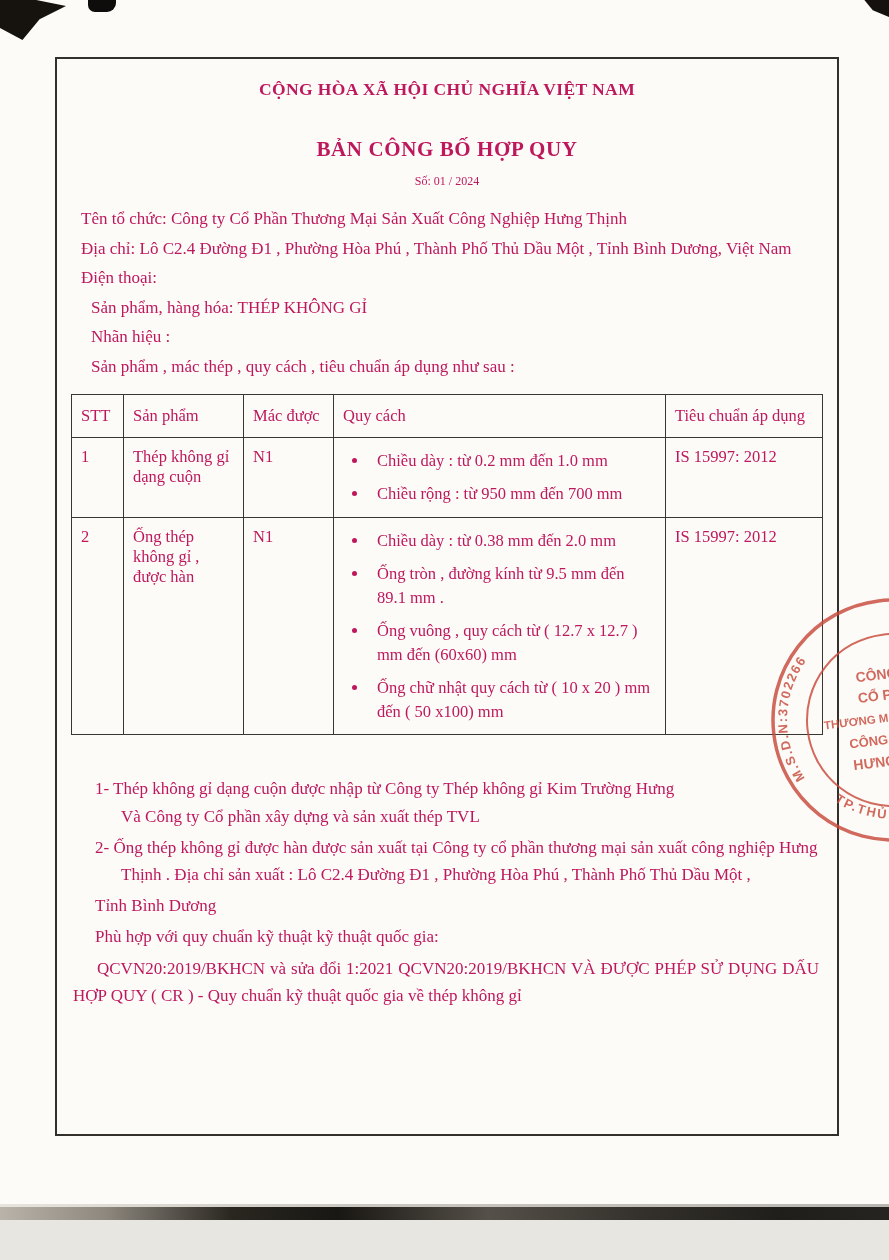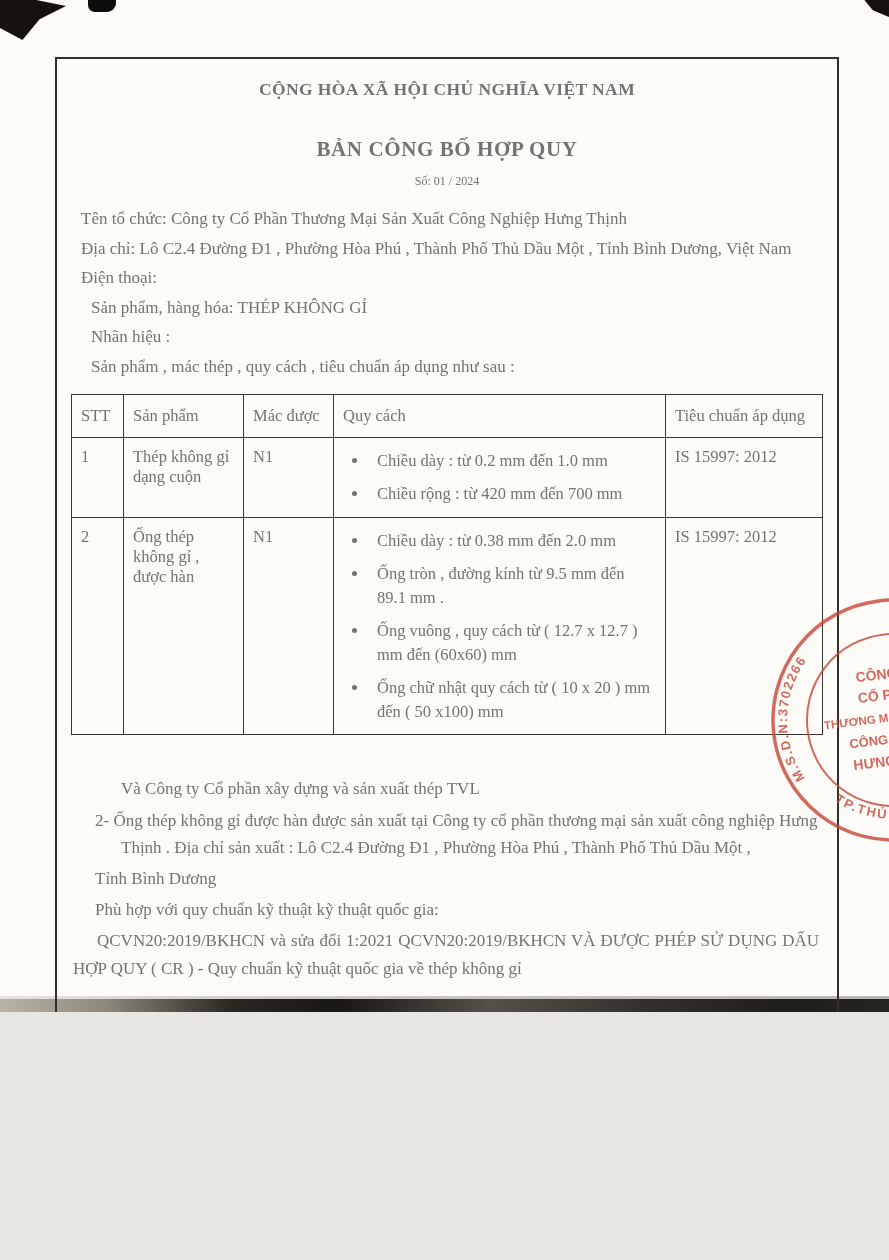--- a/index.html
+++ b/index.html
@@ -1,23 +1,23 @@
 <!DOCTYPE html>
 <html><head>
 <meta charset="utf-8">
 <style>
   * { margin:0; padding:0; box-sizing:border-box; }
   html,body { background:#e8e6e1; }
   .page {
     position:relative;
-    width:889px; height:1012px;
+    width:889px; height:1220px;
     background:#fcfbf8;
     overflow:hidden;
     font-family:"Liberation Serif", serif;
-    color:#737373;
+    color:#be185d;
   }
 
   
   .artifact { position:absolute; background:#16130f; }
   .art-tl { left:0; top:0; width:66px; height:40px;
     clip-path:polygon(0 0, 55% 0, 100% 15%, 60% 48%, 34% 100%, 0 70%); }
   .art-t2 { left:88px; top:0; width:28px; height:12px; border-radius:0 0 9px 7px; background:#0f0d0b; }
   .art-tr { right:0; top:0; width:28px; height:17px;
     clip-path:polygon(12% 0, 100% 0, 100% 100%, 42% 60%); background:#14110e; }
   .bottom-band { position:absolute; left:0; bottom:0; width:100%; height:13px;
@@ -121,21 +121,21 @@
         </tr>
       </thead>
       <tbody>
         <tr>
           <td class="cell-stt">1</td>
           <td>Thép không gỉ dạng cuộn</td>
           <td class="cell-grade">N1</td>
           <td>
             <ul class="specs">
               <li>Chiều dày : từ 0.2 mm đến 1.0 mm</li>
-              <li>Chiều rộng : từ 420 mm đến 700 mm</li>
+              <li>Chiều rộng : từ 950 mm đến 700 mm</li>
             </ul>
           </td>
           <td>IS 15997: 2012</td>
         </tr>
         <tr>
           <td class="cell-stt">2</td>
           <td>Ống thép không gỉ , được hàn</td>
           <td class="cell-grade">N1</td>
           <td>
             <ul class="specs">
@@ -144,21 +144,21 @@
               <li>Ống vuông , quy cách từ ( 12.7 x 12.7 ) mm đến (60x60) mm</li>
               <li>Ống chữ nhật quy cách từ ( 10 x 20 ) mm đến ( 50 x100) mm</li>
             </ul>
           </td>
           <td>IS 15997: 2012</td>
         </tr>
       </tbody>
     </table>
 
     <div class="notes">
-      <p class="hang"><span class="cont">Và Công ty Cổ phần xây dựng và sản xuất thép TVL</span></p>
+      <p class="hang"><span>1- Thép không gỉ dạng cuộn được nhập từ Công ty Thép không gỉ Kim Trường Hưng</span><span class="cont">Và Công ty Cổ phần xây dựng và sản xuất thép TVL</span></p>
       <p class="hang">2- Ống thép không gỉ được hàn được sản xuất tại Công ty cổ phần thương mại sản xuất công nghiệp Hưng Thịnh . Địa chỉ sản xuất : Lô C2.4 Đường Đ1 , Phường Hòa Phú , Thành Phố Thủ Dầu Một ,</p>
       <p>Tỉnh Bình Dương</p>
       <p>Phù hợp với quy chuẩn kỹ thuật kỹ thuật quốc gia:</p>
       <p class="reg-para">QCVN20:2019/BKHCN và sửa đổi 1:2021 QCVN20:2019/BKHCN VÀ ĐƯỢC PHÉP SỬ DỤNG DẤU HỢP QUY ( CR ) -  Quy chuẩn kỹ thuật quốc gia về thép không gỉ</p>
     </div>
 
   </div>
 
   <svg class="stamp" width="290" height="290" viewBox="0 0 290 290">
     <g stroke="#c94a3c" fill="none">

